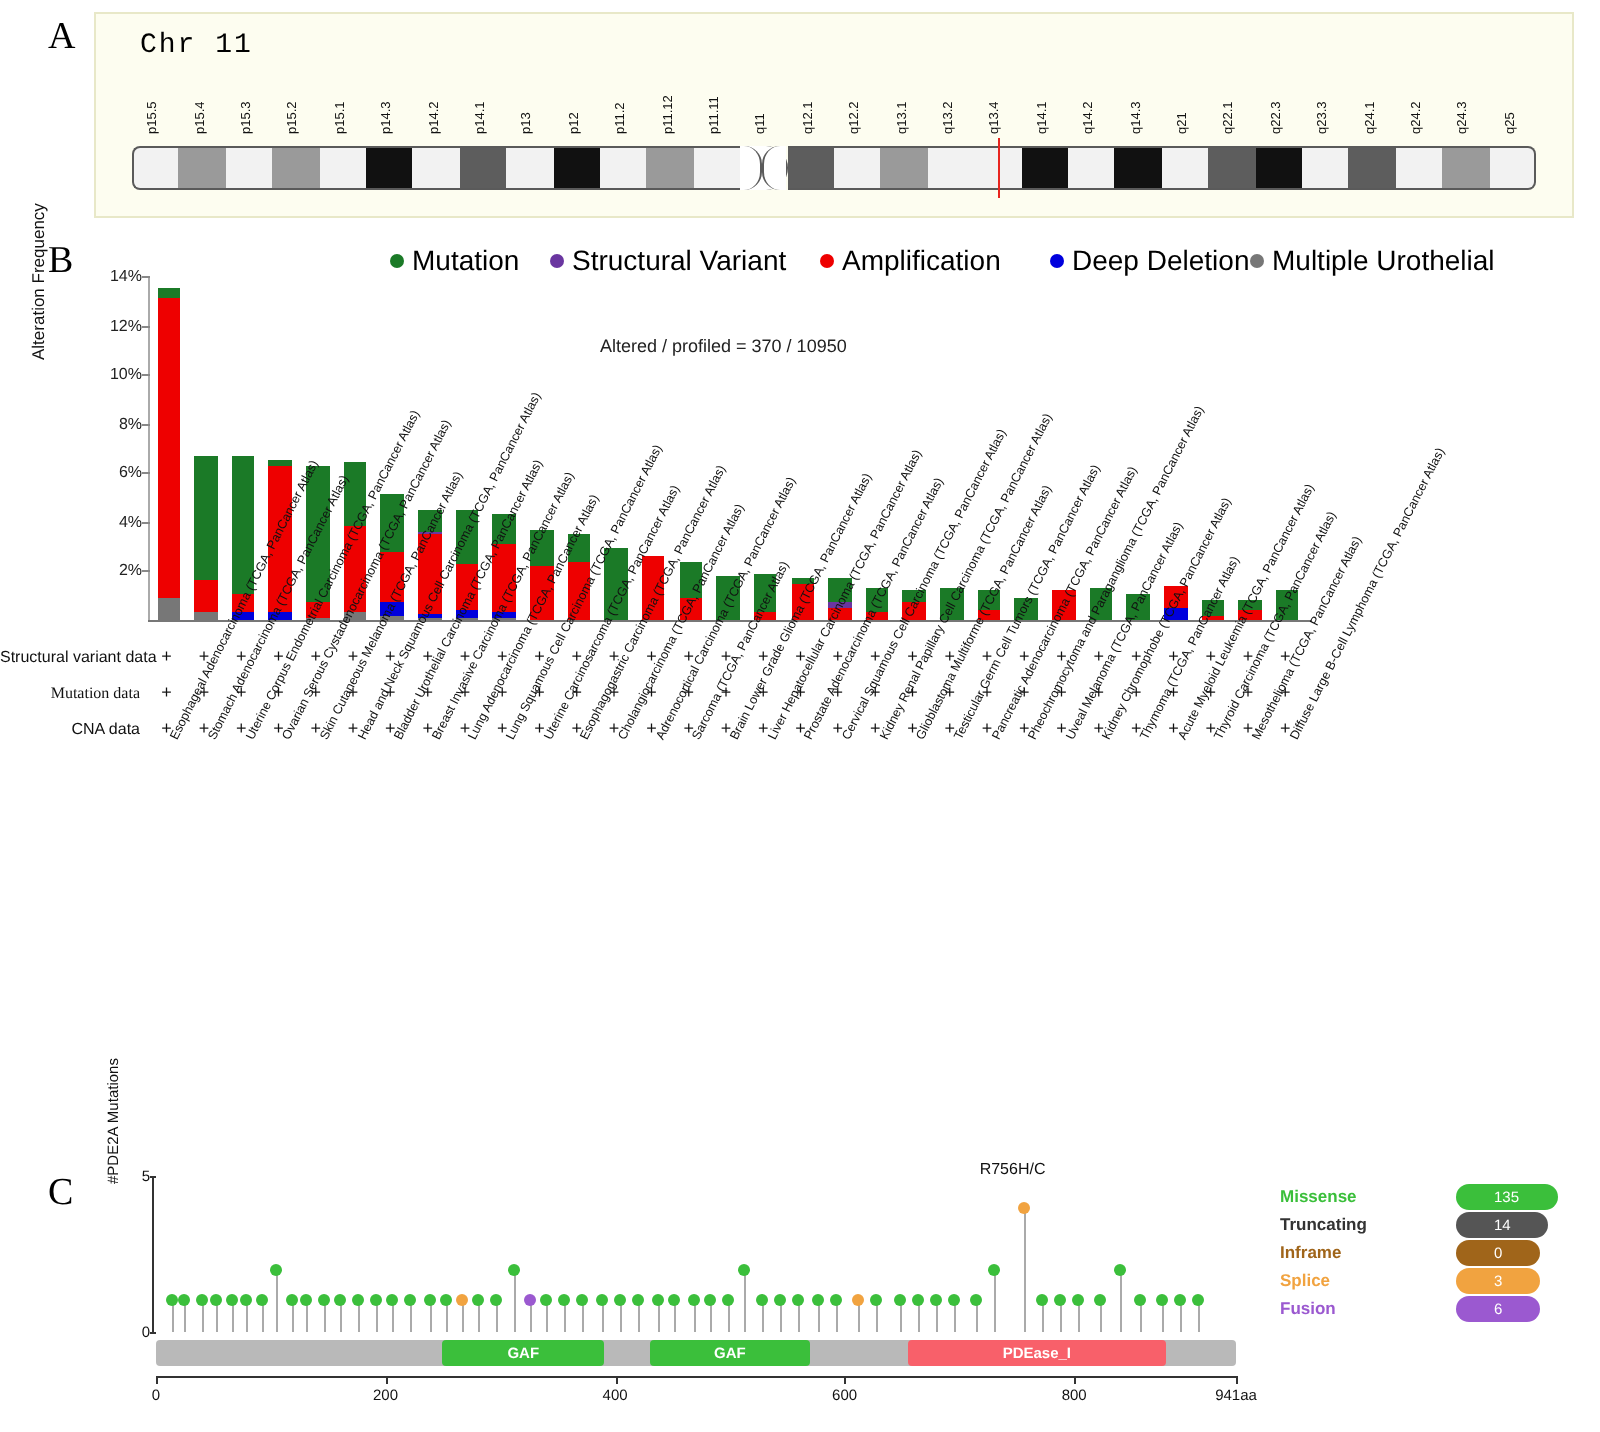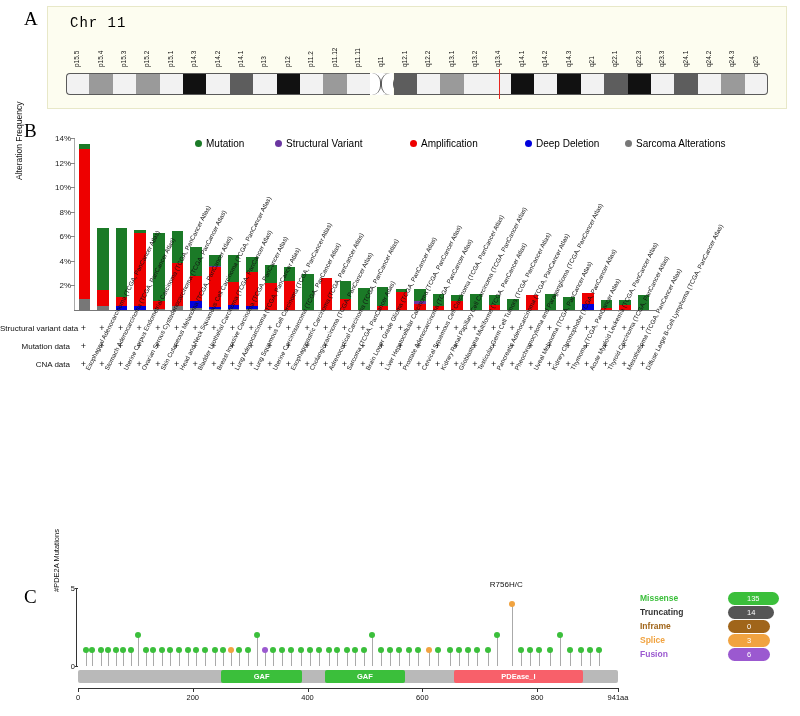--- a/index.html
+++ b/index.html
@@ -72,22 +72,22 @@
   #geneMarker {
     position: absolute;
     top: 62px;
     width: 1.5px; height: 30px;
     background: #e8251f;
   }
 
   
   #panelB { position:absolute; left:0; top:118px; width:800px; height:450px; }
   #legendB {
-    position:absolute; left:195px; top:20px; width:600px; height:14px;
-    font-size:10px;
+    position:absolute; left:195px; top:4px; width:600px; height:14px;
+    font-size:14px;
   }
   .lg-item { position:absolute; top:0; white-space:nowrap; }
   .lg-dot {
     display:inline-block; width:7px; height:7px; border-radius:50%;
     margin-right:4px; vertical-align:middle; position:relative; top:-1px;
   }
   #plotArea {
     position:absolute; left:74px; top:20px; width:578px; height:172px;
     border-left:1px solid #aaa;
   }
@@ -251,21 +251,21 @@
   <div id="geneMarker" style="left: 450.9px; background: rgb(232, 37, 31);"></div>
 </div>
 
 <div class="panel-letter" style="left:24px; top:120px;">B</div>
 <div id="panelB">
   <div id="legendB">
       <div class="lg-item" style="left: 0px;"><span class="lg-dot" style="background:#1b7a27"></span><span>Mutation</span></div>
       <div class="lg-item" style="left: 80px;"><span class="lg-dot" style="background:#6a36a0"></span><span>Structural Variant</span></div>
       <div class="lg-item" style="left: 215px;"><span class="lg-dot" style="background:#ee0000"></span><span>Amplification</span></div>
       <div class="lg-item" style="left: 330px;"><span class="lg-dot" style="background:#0000dd"></span><span>Deep Deletion</span></div>
-      <div class="lg-item" style="left: 430px;"><span class="lg-dot" style="background:#777777"></span><span>Sarcoma Alterations</span></div>
+      <div class="lg-item" style="left: 430px;"><span class="lg-dot" style="background:#777777"></span><span>Multiple Urothelial</span></div>
     </div>
   <div id="ylabelB">Alteration Frequency</div>
   <div id="plotArea">
       <div class="ytick" style="top: 147.429px;">2%</div>
       <div class="ytickline" style="top: 147.429px;"></div>
       <div class="ytick" style="top: 122.857px;">4%</div>
       <div class="ytickline" style="top: 122.857px;"></div>
       <div class="ytick" style="top: 98.2857px;">6%</div>
       <div class="ytickline" style="top: 98.2857px;"></div>
       <div class="ytick" style="top: 73.7143px;">8%</div>
@@ -403,20 +403,21 @@
       <div class="bar-col" style="left: 544.252px; width: 11.56px; height: 9.82857px;">
         <div class="seg" style="background: rgb(238, 0, 0); height: 4.91429px; bottom: 0px;"></div>
         <div class="seg" style="background: rgb(27, 122, 39); height: 4.91429px; bottom: 4.91429px;"></div>
       </div>
       <div class="bar-col" style="left: 562.897px; width: 11.56px; height: 14.7429px;">
         <div class="seg" style="background: rgb(27, 122, 39); height: 14.7429px; bottom: 0px;"></div>
       </div>
     </div>
   <div id="axisBase"></div>
   <div id="annotBox">
+      <div>Altered / profiled = 370 / 10950</div>
     </div>
   <div id="presenceRows">
       <div class="prow-label" style="left: 0px; width: 70px; top: 206px;">Structural variant data</div>
       <div class="pdot" style="left: 79.8226px; top: 206px;">+</div>
       <div class="pdot" style="left: 98.4677px; top: 206px;">+</div>
       <div class="pdot" style="left: 117.113px; top: 206px;">+</div>
       <div class="pdot" style="left: 135.758px; top: 206px;">+</div>
       <div class="pdot" style="left: 154.403px; top: 206px;">+</div>
       <div class="pdot" style="left: 173.048px; top: 206px;">+</div>
       <div class="pdot" style="left: 191.694px; top: 206px;">+</div>
@@ -437,21 +438,21 @@
       <div class="pdot" style="left: 471.371px; top: 206px;">+</div>
       <div class="pdot" style="left: 490.016px; top: 206px;">+</div>
       <div class="pdot" style="left: 508.661px; top: 206px;">+</div>
       <div class="pdot" style="left: 527.306px; top: 206px;">+</div>
       <div class="pdot" style="left: 545.952px; top: 206px;">+</div>
       <div class="pdot" style="left: 564.597px; top: 206px;">+</div>
       <div class="pdot" style="left: 583.242px; top: 206px;">+</div>
       <div class="pdot" style="left: 601.887px; top: 206px;">+</div>
       <div class="pdot" style="left: 620.532px; top: 206px;">+</div>
       <div class="pdot" style="left: 639.177px; top: 206px;">+</div>
-      <div class="prow-label" style="left: 0px; width: 70px; top: 224px;">Mutation data</div>
+      <div class="prow-label" style="left: 0px; width: 70px; top: 224px; font-family: Liberation Serif, serif;">Mutation data</div>
       <div class="pdot" style="left: 79.8226px; top: 224px;">+</div>
       <div class="pdot" style="left: 98.4677px; top: 224px;">+</div>
       <div class="pdot" style="left: 117.113px; top: 224px;">+</div>
       <div class="pdot" style="left: 135.758px; top: 224px;">+</div>
       <div class="pdot" style="left: 154.403px; top: 224px;">+</div>
       <div class="pdot" style="left: 173.048px; top: 224px;">+</div>
       <div class="pdot" style="left: 191.694px; top: 224px;">+</div>
       <div class="pdot" style="left: 210.339px; top: 224px;">+</div>
       <div class="pdot" style="left: 228.984px; top: 224px;">+</div>
       <div class="pdot" style="left: 247.629px; top: 224px;">+</div>

